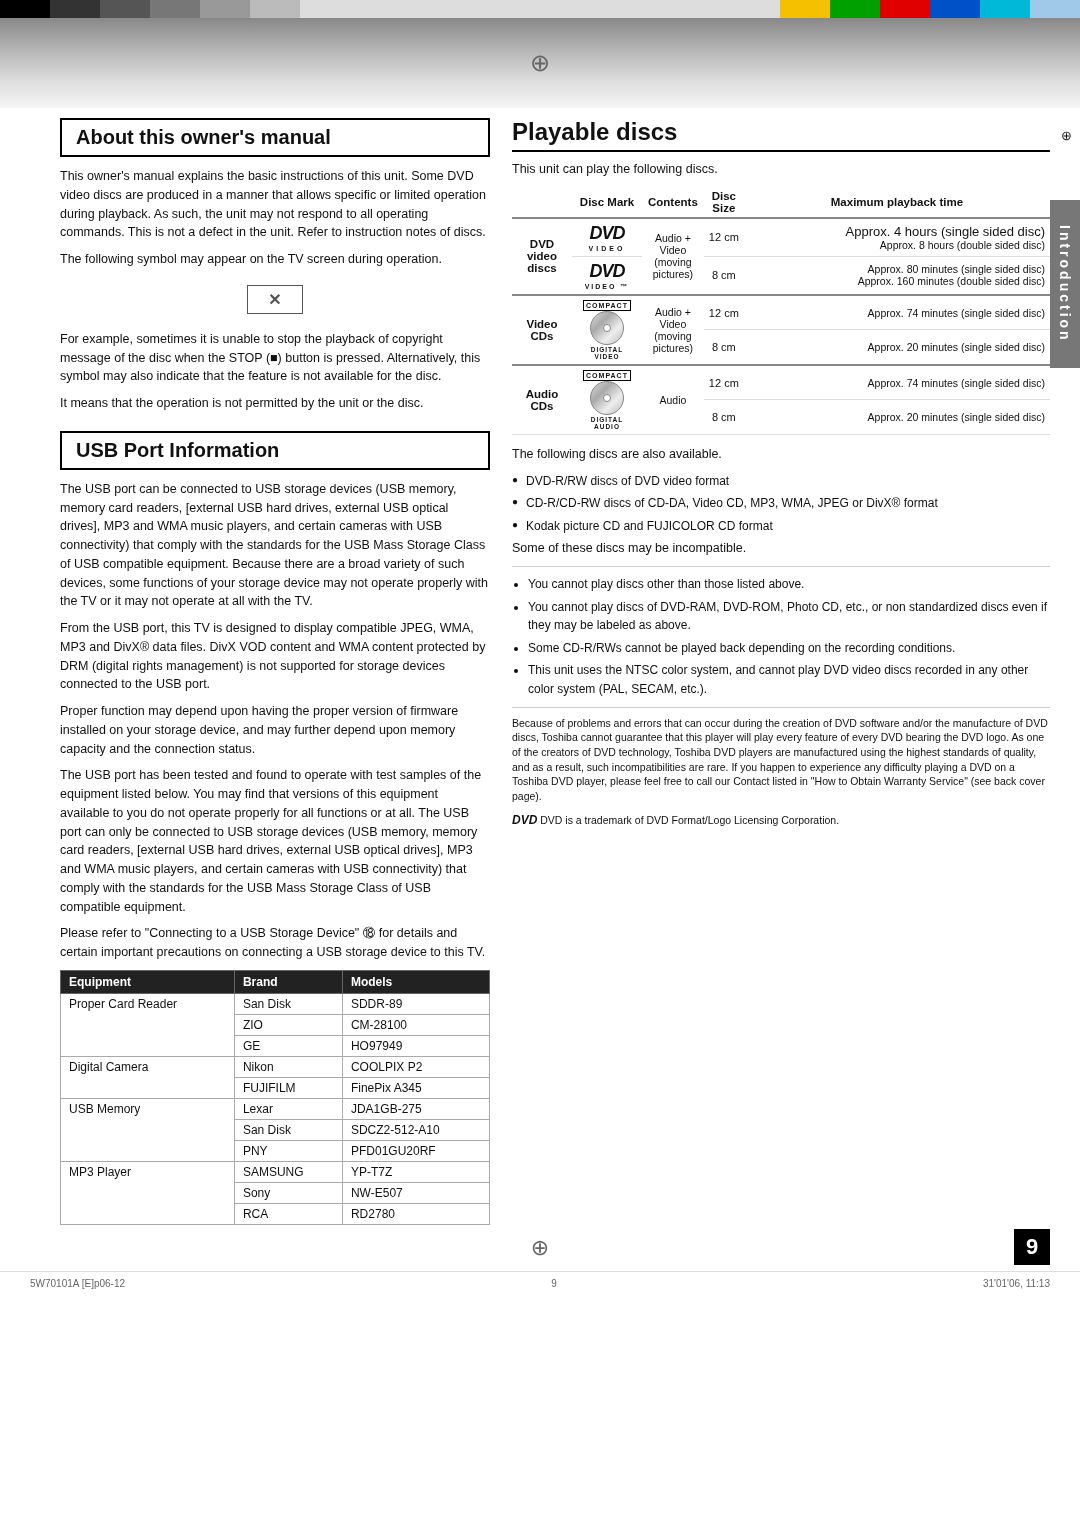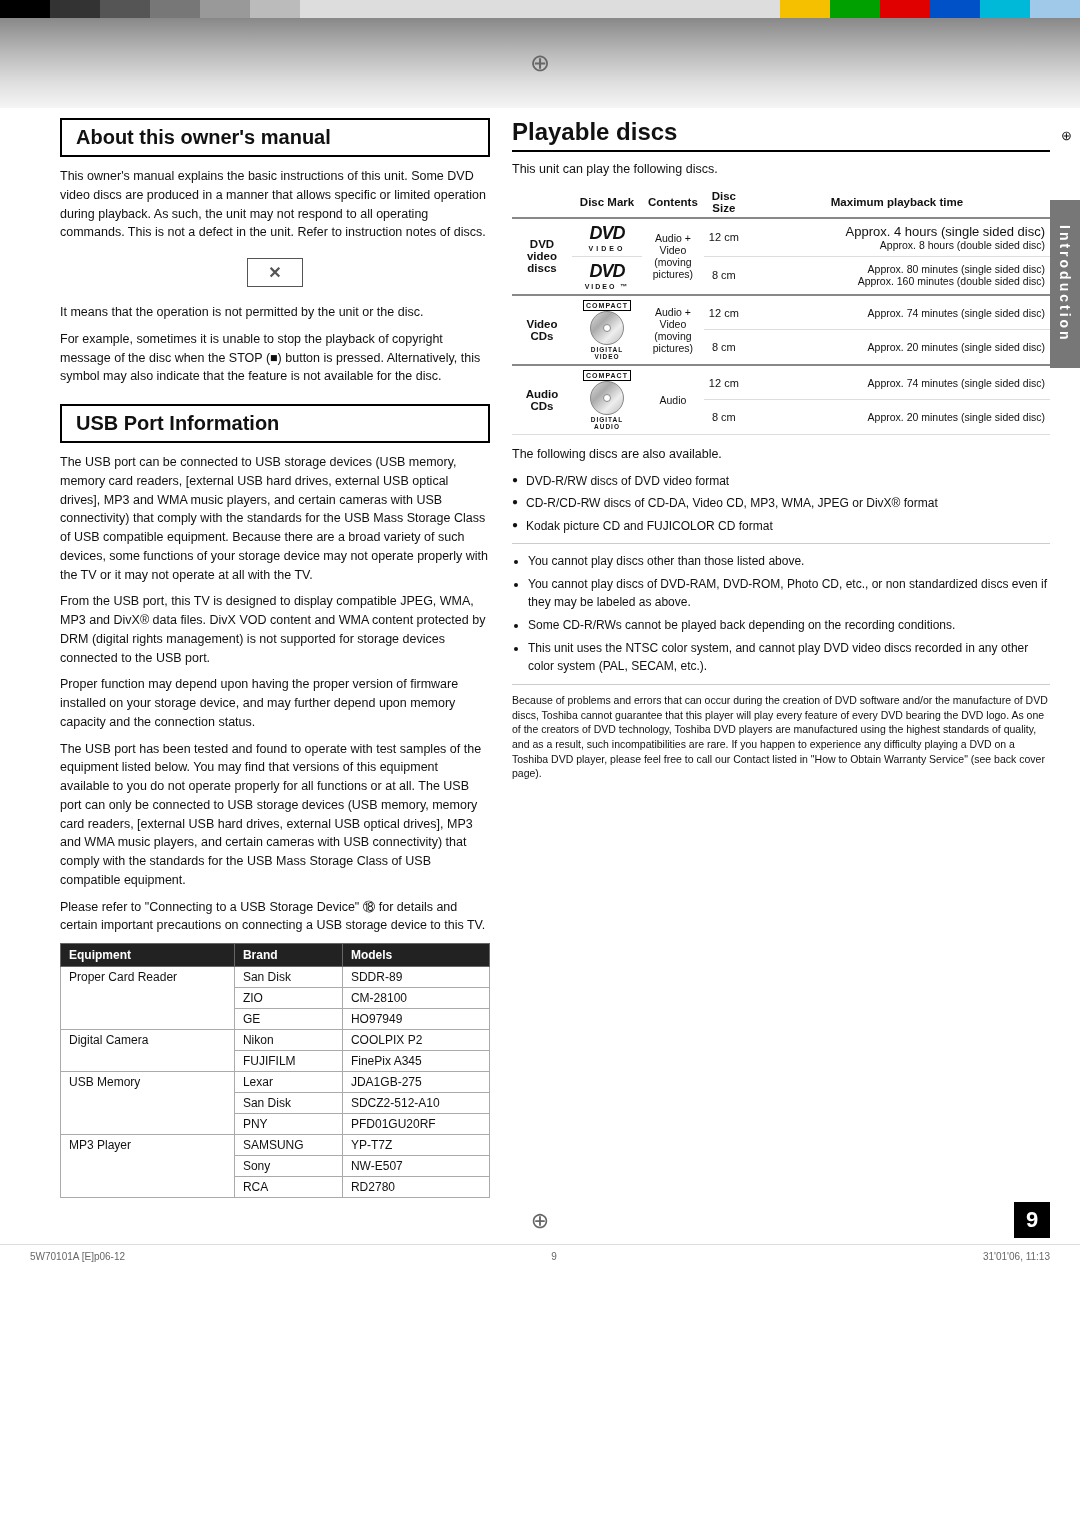--- a/index.html
+++ b/index.html
@@ -265,28 +265,29 @@
 
   <div class="content-columns">
 
     <div class="left-section">
 
       <div>
         <div class="section-header">About this owner's manual</div>
 
         <p class="body-text">This owner's manual explains the basic instructions of this unit. Some DVD video discs are produced in a manner that allows specific or limited operation during playback. As such, the unit may not respond to all operating commands. This is not a defect in the unit. Refer to instruction notes of discs.</p>
 
+        <p class="body-text">The following symbol may appear on the TV screen during operation.</p>
 
         <div style="text-align:center;margin:8px 0;">
           <div class="symbol-box">✕</div>
         </div>
 
+        <p class="body-text">For example, sometimes it is unable to stop the playback of copyright message of the disc when the STOP (■) button is pressed. Alternatively, this symbol may also indicate that the feature is not available for the disc.</p>
+
         <p class="body-text">It means that the operation is not permitted by the unit or the disc.</p>
-
-        <p class="body-text">For example, sometimes it is unable to stop the playback of copyright message of the disc when the STOP (■) button is pressed. Alternatively, this symbol may also indicate that the feature is not available for the disc.</p>
       </div>
 
       <div style="margin-top:18px;">
         <div class="section-header">USB Port Information</div>
 
         <p class="body-text">The USB port can be connected to USB storage devices (USB memory, memory card readers, [external USB hard drives, external USB optical drives], MP3 and WMA music players, and certain cameras with USB connectivity) that comply with the standards for the USB Mass Storage Class of USB compatible equipment. Because there are a broad variety of such devices, some functions of your storage device may not operate properly with the TV or it may not operate at all with the TV.</p>
 
         <p class="body-text">From the USB port, this TV is designed to display compatible JPEG, WMA, MP3 and DivX® data files. DivX VOD content and WMA content protected by DRM (digital rights management) is not supported for storage devices connected to the USB port.</p>
 
         <p class="body-text">Proper function may depend upon having the proper version of firmware installed on your storage device, and may further depend upon memory capacity and the connection status.</p>
@@ -457,34 +458,39 @@
             </tr>
           </tbody>
         </table>
 
         <p class="body-text" style="margin-top:10px;">The following discs are also available.</p>
         <ul class="bullet-list">
           <li>DVD-R/RW discs of DVD video format</li>
           <li>CD-R/CD-RW discs of CD-DA, Video CD, MP3, WMA, JPEG or DivX® format</li>
           <li>Kodak picture CD and FUJICOLOR CD format</li>
         </ul>
+        <p class="body-text">Some of these discs may be incompatible.</p>
 
         <div class="divider"></div>
 
         <ul class="dot-list">
           <li>You cannot play discs other than those listed above.</li>
           <li>You cannot play discs of DVD-RAM, DVD-ROM, Photo CD, etc., or non standardized discs even if they may be labeled as above.</li>
           <li>Some CD-R/RWs cannot be played back depending on the recording conditions.</li>
           <li>This unit uses the NTSC color system, and cannot play DVD video discs recorded in any other color system (PAL, SECAM, etc.).</li>
         </ul>
 
         <div class="divider"></div>
 
         <p class="body-text small-note">Because of problems and errors that can occur during the creation of DVD software and/or the manufacture of DVD discs, Toshiba cannot guarantee that this player will play every feature of every DVD bearing the DVD logo. As one of the creators of DVD technology, Toshiba DVD players are manufactured using the highest standards of quality, and as a result, such incompatibilities are rare. If you happen to experience any difficulty playing a DVD on a Toshiba DVD player, please feel free to call our Contact listed in "How to Obtain Warranty Service" (see back cover page).</p>
 
+        <p class="body-text small-note" style="margin-top:6px;">
+          <span style="font-style:italic;font-weight:bold;font-size:12px;">DVD</span>
+          <span>DVD is a trademark of DVD Format/Logo Licensing Corporation.</span>
+        </p>
 
       </div>
     </div>
   </div>
 
   <div style="text-align:center;font-size:22px;color:#666;margin-bottom:4px;">⊕</div>
 
   <div style="position:absolute;right:30px;bottom:30px;background:#000;color:#fff;width:36px;height:36px;display:flex;align-items:center;justify-content:center;font-size:22px;font-weight:bold;">9</div>
 
   <div class="footer">

